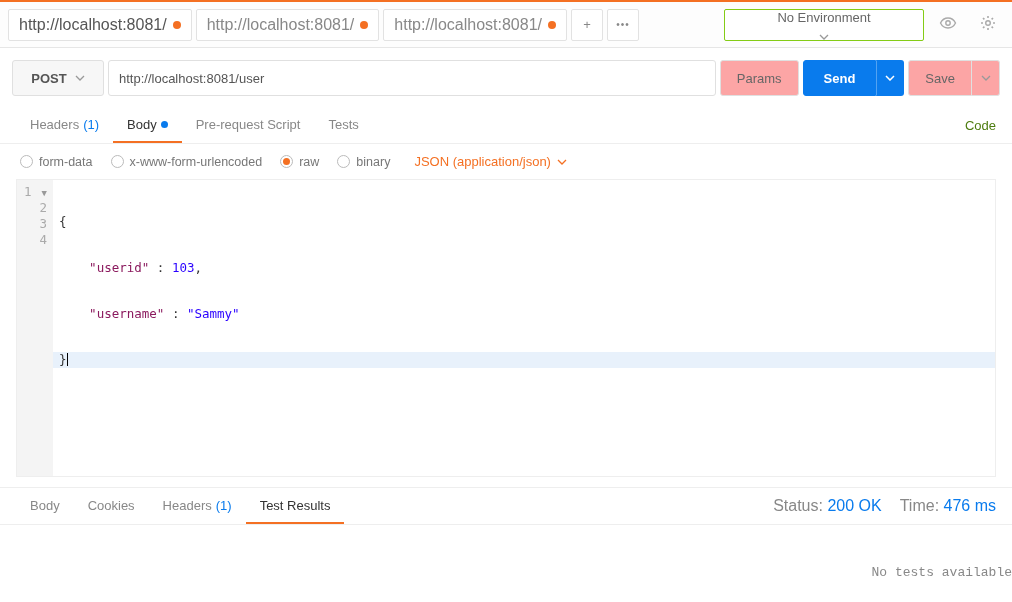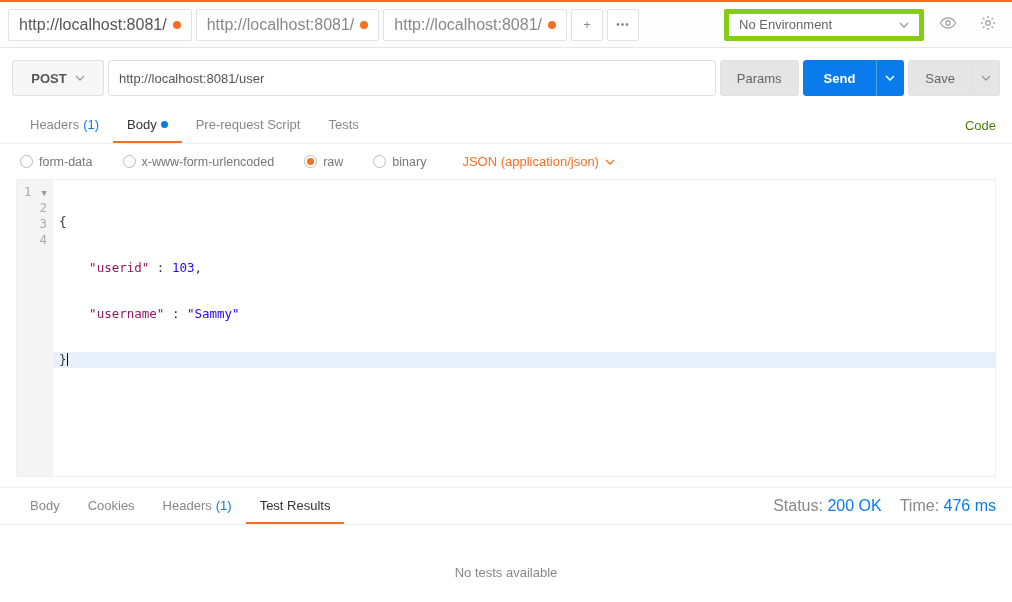--- a/index.html
+++ b/index.html
@@ -43,44 +43,45 @@
     width: 8px; height: 8px; border-radius: 50%; background: #f47023; display:inline-block;
   }
   .tab-plus, .tab-more {
     width: 32px; height: 32px; display:flex; align-items:center; justify-content:center;
     border:1px solid #e2e2e2; background:#fff; color:#888; cursor:pointer; border-radius:2px;
   }
   .right-header {
     display:flex; align-items:center; gap:8px;
   }
   .env-select {
-    width:200px; height:32px; border:5px solid #84cc16; background:#fff; border-radius:2px;
+    width:200px; height:32px; border:1px solid #84cc16; background:#fff; border-radius:2px;
     display:flex; align-items:center; justify-content:space-between; padding:0 10px; color:#666;
     cursor:pointer;
+    flex-direction:column;
   }
   .icon-btn {
     width:32px; height:32px; display:flex; align-items:center; justify-content:center;
     color:#999; cursor:pointer; border-radius:2px;
   }
   .request-row {
     display:flex; align-items:center; padding:12px 12px; gap:4px;
   }
   .method-dd {
     width:92px; height:36px; border:1px solid #e0e0e0; background:#f7f7f7;
     display:flex; align-items:center; justify-content:center; gap:8px; border-radius:3px;
     font-weight:600; color:#555; cursor:pointer;
   }
   .url-input {
     flex:1; height:36px; border:1px solid #e0e0e0; border-radius:3px;
     padding:0 10px; font-size:13px; color:#555; background:#fff;
   }
   .btn {
     height:36px; padding:0 16px; border-radius:3px; border:1px solid #e0e0e0;
     display:flex; align-items:center; justify-content:center; cursor:pointer;
-    background:#e5e5e5; color:#666; font-size:13px;
+    background:#fca5a5; color:#666; font-size:13px;
   }
   .btn-send {
     background:#097bed; color:#fff; border-color:#097bed; font-weight:600;
     border-top-right-radius:0; border-bottom-right-radius:0; padding:0 20px;
   }
   .btn-send-caret {
     width:28px; background:#097bed; border-color:#097bed; color:#fff;
     border-top-left-radius:0; border-bottom-left-radius:0; border-left:1px solid rgba(255,255,255,0.3);
     padding:0;
   }
@@ -95,21 +96,21 @@
   }
   .req-tab-item {
     padding:0 14px; height:100%; display:flex; align-items:center; gap:4px;
     color:#888; cursor:pointer; border-bottom:2px solid transparent;
   }
   .req-tab-item.active { color:#333; border-bottom:2px solid #f47023;}
   .badge-count { color:#097bed; }
   .dot-blue { width:7px; height:7px; border-radius:50%; background:#097bed; display:inline-block;}
   .code-link { margin-left:auto; color:#4d7c0f; cursor:pointer;}
   .body-opts-row {
-    display:flex; align-items:center; gap:30px; padding:10px 20px;
+    display:flex; align-items:center; gap:18px; padding:10px 20px;
   }
   .radio-opt { display:flex; align-items:center; gap:6px; color:#777; cursor:pointer; font-size:12.5px;}
   .radio-shape {
     width:13px; height:13px; border:1px solid #bbb; border-radius:50%; display:inline-flex;
     align-items:center; justify-content:center; background:#fff;
   }
   .radio-shape.sel::after{
     content:""; width:7px; height:7px; background:#f47023; border-radius:50%;
   }
   .content-type-dd { color:#f47023; cursor:pointer; display:flex; align-items:center; gap:6px; margin-left:6px;}
@@ -132,21 +133,21 @@
   .tok-punc{ color:#333;}
   .caret { display:inline-block; width:1px; height:13px; background:#000; vertical-align:middle; margin-bottom:2px; animation:blink 1s step-end infinite;}
   @keyframes blink { 50% {opacity:0;} }
   .resp-tabs-row {
     display:flex; align-items:center; padding:0 16px; border-top:1px solid #eee; border-bottom:1px solid #eee;
     height:38px; margin-top:10px;
   }
   .resp-right { margin-left:auto; display:flex; gap:18px; color:#888; font-size:16px;}
   .resp-right .val { color:#097bed;}
   .resp-body {
-    text-align:center; color:#888; padding:40px 0 0;
+    text-align:right; color:#888; padding:40px 0 0;font-family:Liberation Mono, monospace;
   }
   .chev { display:inline-block; }
   .chev svg { display:block; }
 </style>
 </head>
 <body>
 
 <div class="topbar"></div>
 
 <div class="header-row">

